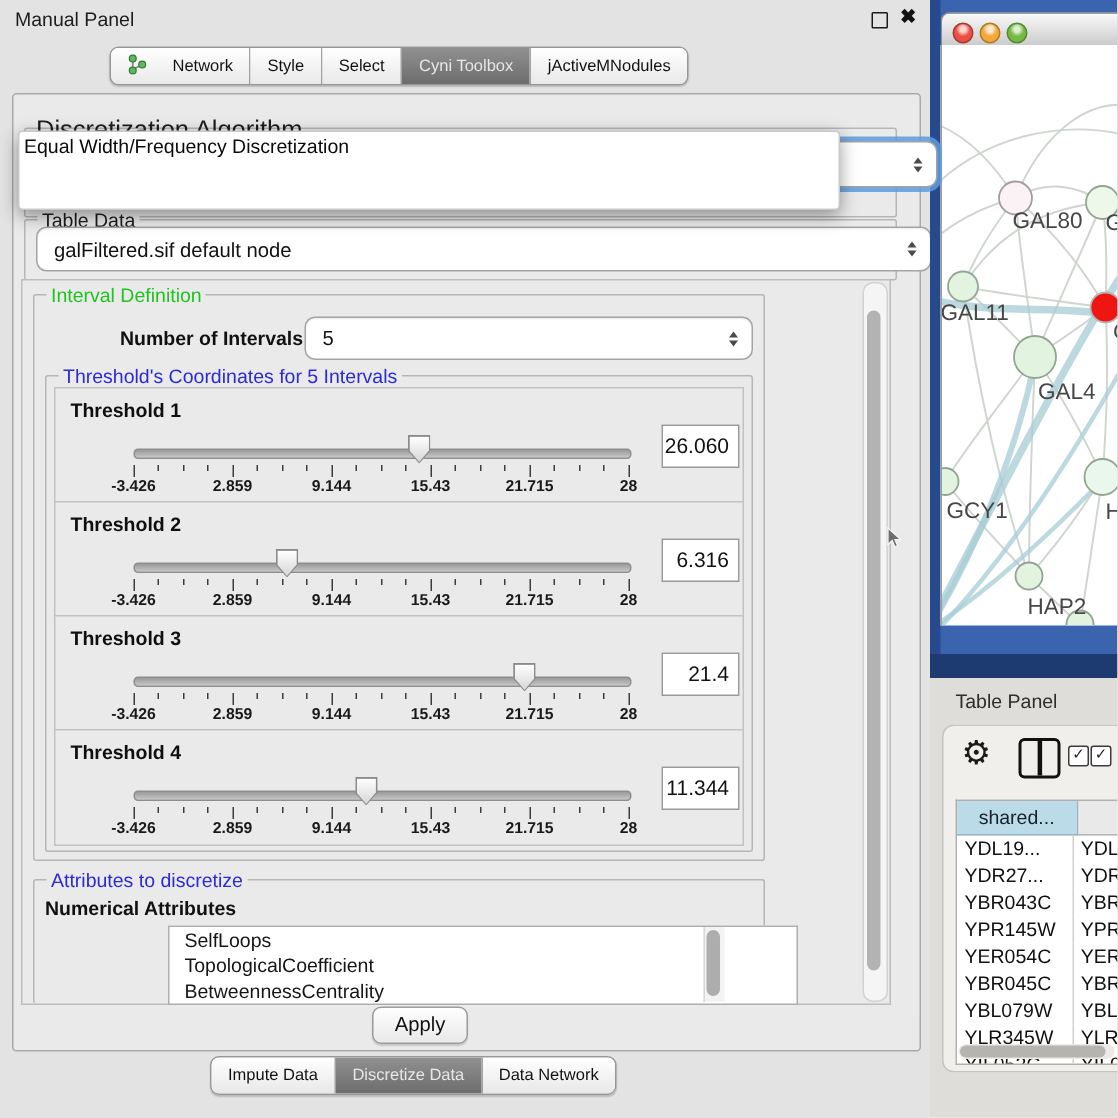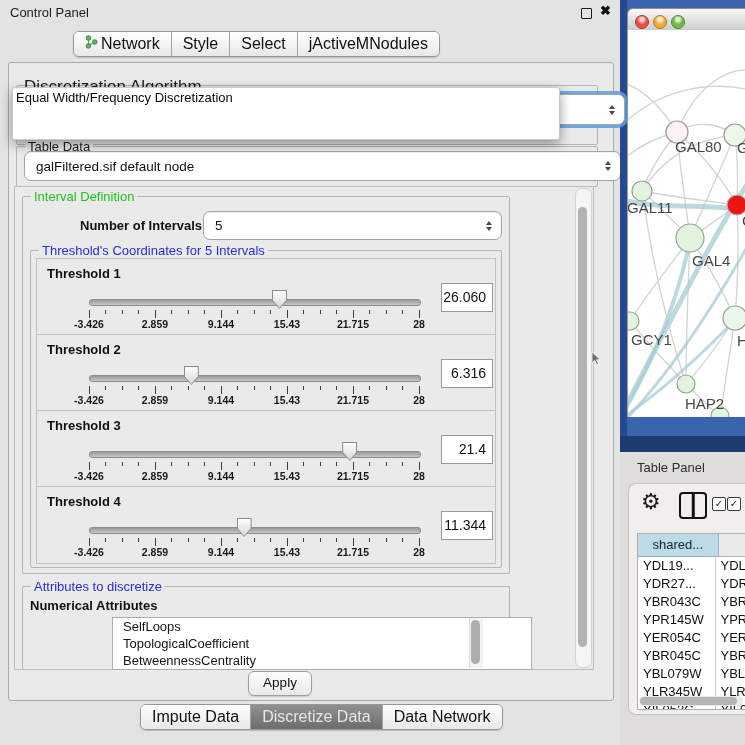--- a/index.html
+++ b/index.html
@@ -4,21 +4,21 @@
 <style>
   html,body{margin:0;padding:0;}
   body{width:745px;height:745px;font-family:"Liberation Sans",sans-serif;background:#e3e3e3;}
   .screen{position:relative;width:745px;height:745px;overflow:hidden;background:#e3e3e3;}
   .a{position:absolute;}
   
   .cp-title{left:10px;top:5px;font-size:13px;color:#1c1c1c;}
   .win-float{left:581px;top:8px;width:9px;height:9px;border:1.5px solid #1a1a1a;border-radius:1px;cursor:pointer;}
   .win-close{left:600px;top:3px;font-size:13px;font-weight:900;color:#111;cursor:pointer;}
   .seg{display:flex;align-items:stretch;border:1px solid #979797;border-radius:6px;overflow:hidden;background:linear-gradient(#fefefe,#e4e4e4);box-shadow:0 1px 1px rgba(0,0,0,.18);}
-  .seg-btn{display:flex;align-items:center;gap:3px;padding:3px 11px;font-size:16px;color:#111;border-right:1px solid #a2a2a2;background:linear-gradient(#ffffff,#e8e8e8);cursor:pointer;white-space:nowrap;}
+  .seg-btn{display:flex;align-items:center;gap:17px;padding:3px 11px;font-size:11px;color:#111;border-right:1px solid #a2a2a2;background:linear-gradient(#ffffff,#e8e8e8);cursor:pointer;white-space:nowrap;}
   .seg-btn:last-child{border-right:none;}
   .seg-btn.sel{background:linear-gradient(#909090,#6d6d6d);color:#e7e7e7;}
   .top-tabs{left:73px;top:31px;height:24px;}
   .bottom-tabs{left:140px;top:704px;height:24px;}
   .cp-main{left:8px;top:62px;width:604px;height:637px;background:#eaeaea;border:1px solid #a9a9a9;border-radius:3px;}
   
   .fieldset{border:1px solid #b6b6b6;border-radius:2px;}
   .legend{position:absolute;top:-8px;left:8px;background:#eaeaea;padding:0 3px;font-size:13px;color:#1c1c1c;line-height:15px;white-space:nowrap;}
   .legend.green{color:#1fc31f;}
   .legend.blue{color:#2b2bd5;}
@@ -94,40 +94,43 @@
   .tp-c2{width:120px;padding-left:4px;font-size:13px;color:#111;line-height:18px;overflow:hidden;white-space:nowrap;}
   .hscroll{left:639px;top:696px;width:104px;height:10px;background:#eceae7;border-radius:5px;}
   .hthumb{left:640px;top:697px;width:97px;height:8px;background:#b6b4b1;border-radius:4px;}
   .cursor-svg{left:591px;top:351px;}
 </style>
 </head>
 <body>
 
 <div class="screen">
 
-  <div class="a cp-title">Control Panel</div>
+  <div class="a cp-title">Manual Panel</div>
   <div class="a win-float"></div>
   <div class="a win-close">✖</div>
 
   <div class="a seg top-tabs" id="top-tabs">
       <div class="seg-btn">
         <span><svg width="13" height="14" viewBox="0 0 13 14">
             <line x1="3.5" y1="3.5" x2="3.5" y2="10.5" stroke="#8a8a8a" stroke-width="1.2"></line>
             <line x1="3.5" y1="10.5" x2="9.5" y2="7" stroke="#8a8a8a" stroke-width="1.2"></line>
             <circle cx="3.5" cy="3" r="2.3" fill="#5cb85c" stroke="#2e7d32" stroke-width="0.8"></circle>
             <circle cx="3.5" cy="11" r="2.3" fill="#5cb85c" stroke="#2e7d32" stroke-width="0.8"></circle>
             <circle cx="9.8" cy="7" r="2.3" fill="#5cb85c" stroke="#2e7d32" stroke-width="0.8"></circle>
           </svg></span>
         <span>Network</span>
       </div>
       <div class="seg-btn">
         <span>Style</span>
       </div>
       <div class="seg-btn">
         <span>Select</span>
+      </div>
+      <div class="seg-btn sel">
+        <span>Cyni Toolbox</span>
       </div>
       <div class="seg-btn">
         <span>jActiveMNodules</span>
       </div>
     </div>
 
   <div class="a cp-main"></div>
 
   <div class="a fieldset fs-algo"></div>
   <div class="a legend-algo">Discretization Algorithm</div>

